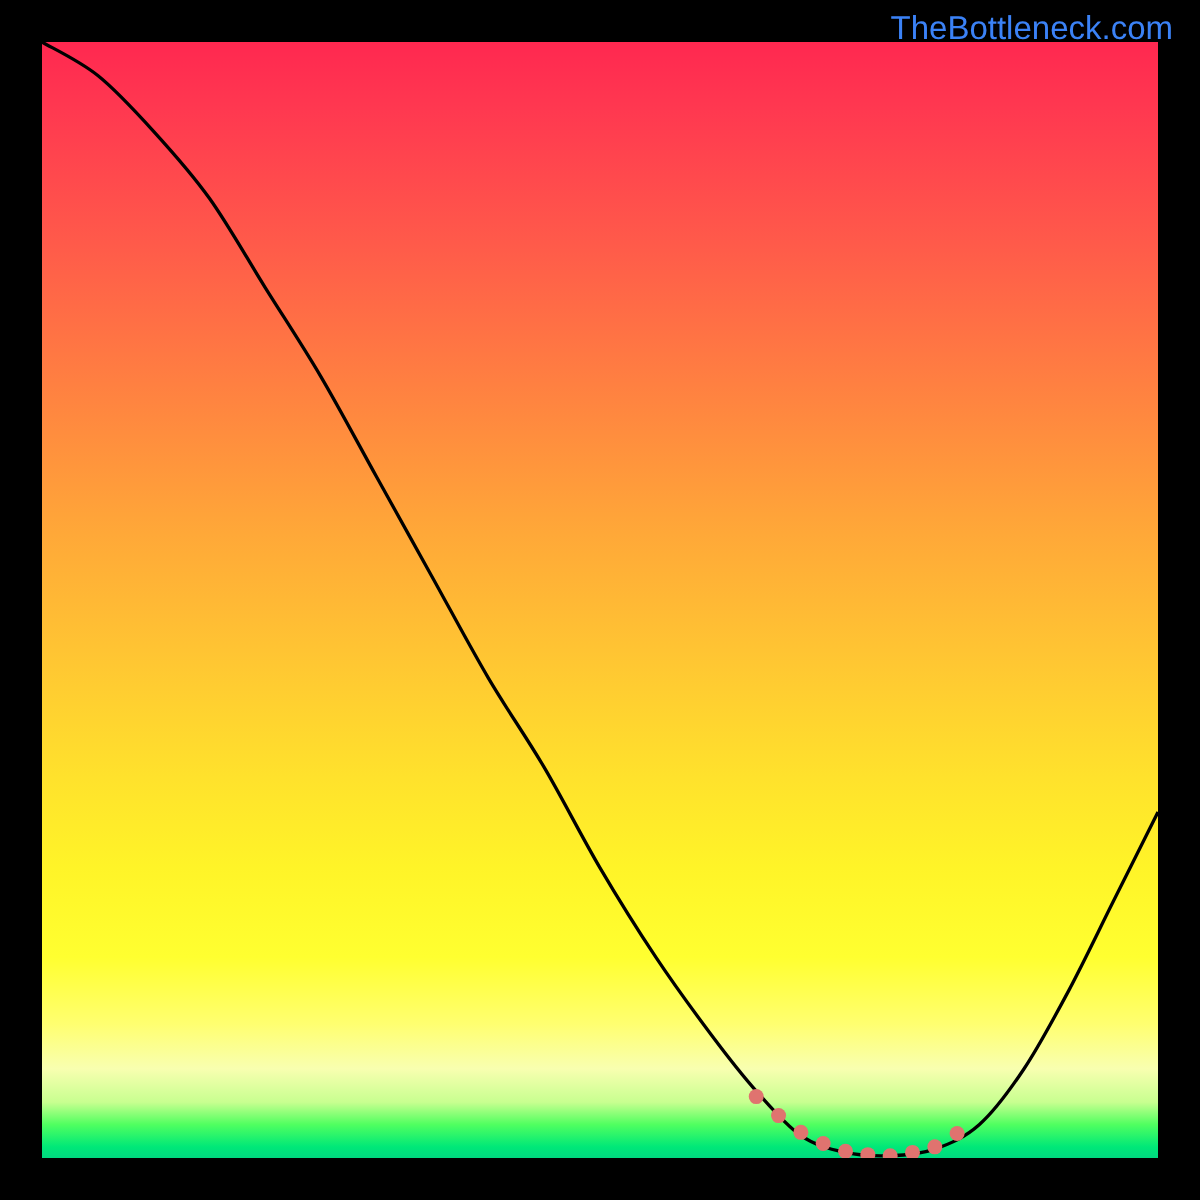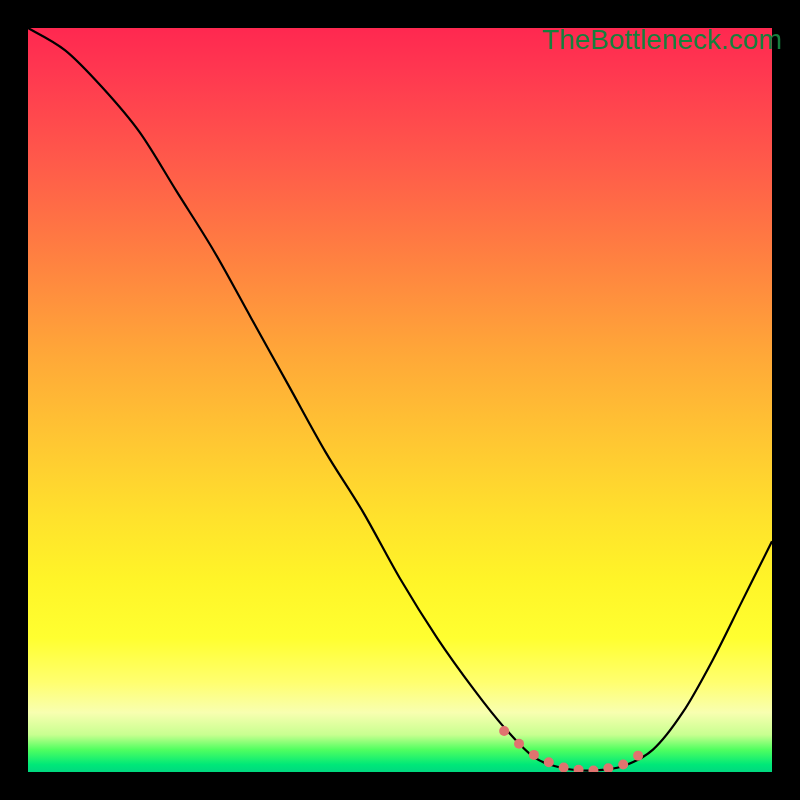--- a/index.html
+++ b/index.html
@@ -5,24 +5,24 @@
     * { margin: 0; padding: 0; box-sizing: border-box; }
     body {
       width: 800px;
       height: 800px;
       background: #000;
       position: relative;
       font-family: Arial, sans-serif;
     }
     .watermark {
       position: absolute;
-      top: 24px;
+      top: 6px;
       right: 18px;
-      color: #15803d;
-      font-size: 28px;
+      color: #3b82f6;
+      font-size: 22px;
       font-weight: 500;
       z-index: 10;
     }
     .plot-area {
       position: absolute;
       top: 28px;
       left: 28px;
       width: 744px;
       height: 744px;
       background: linear-gradient(to bottom,

